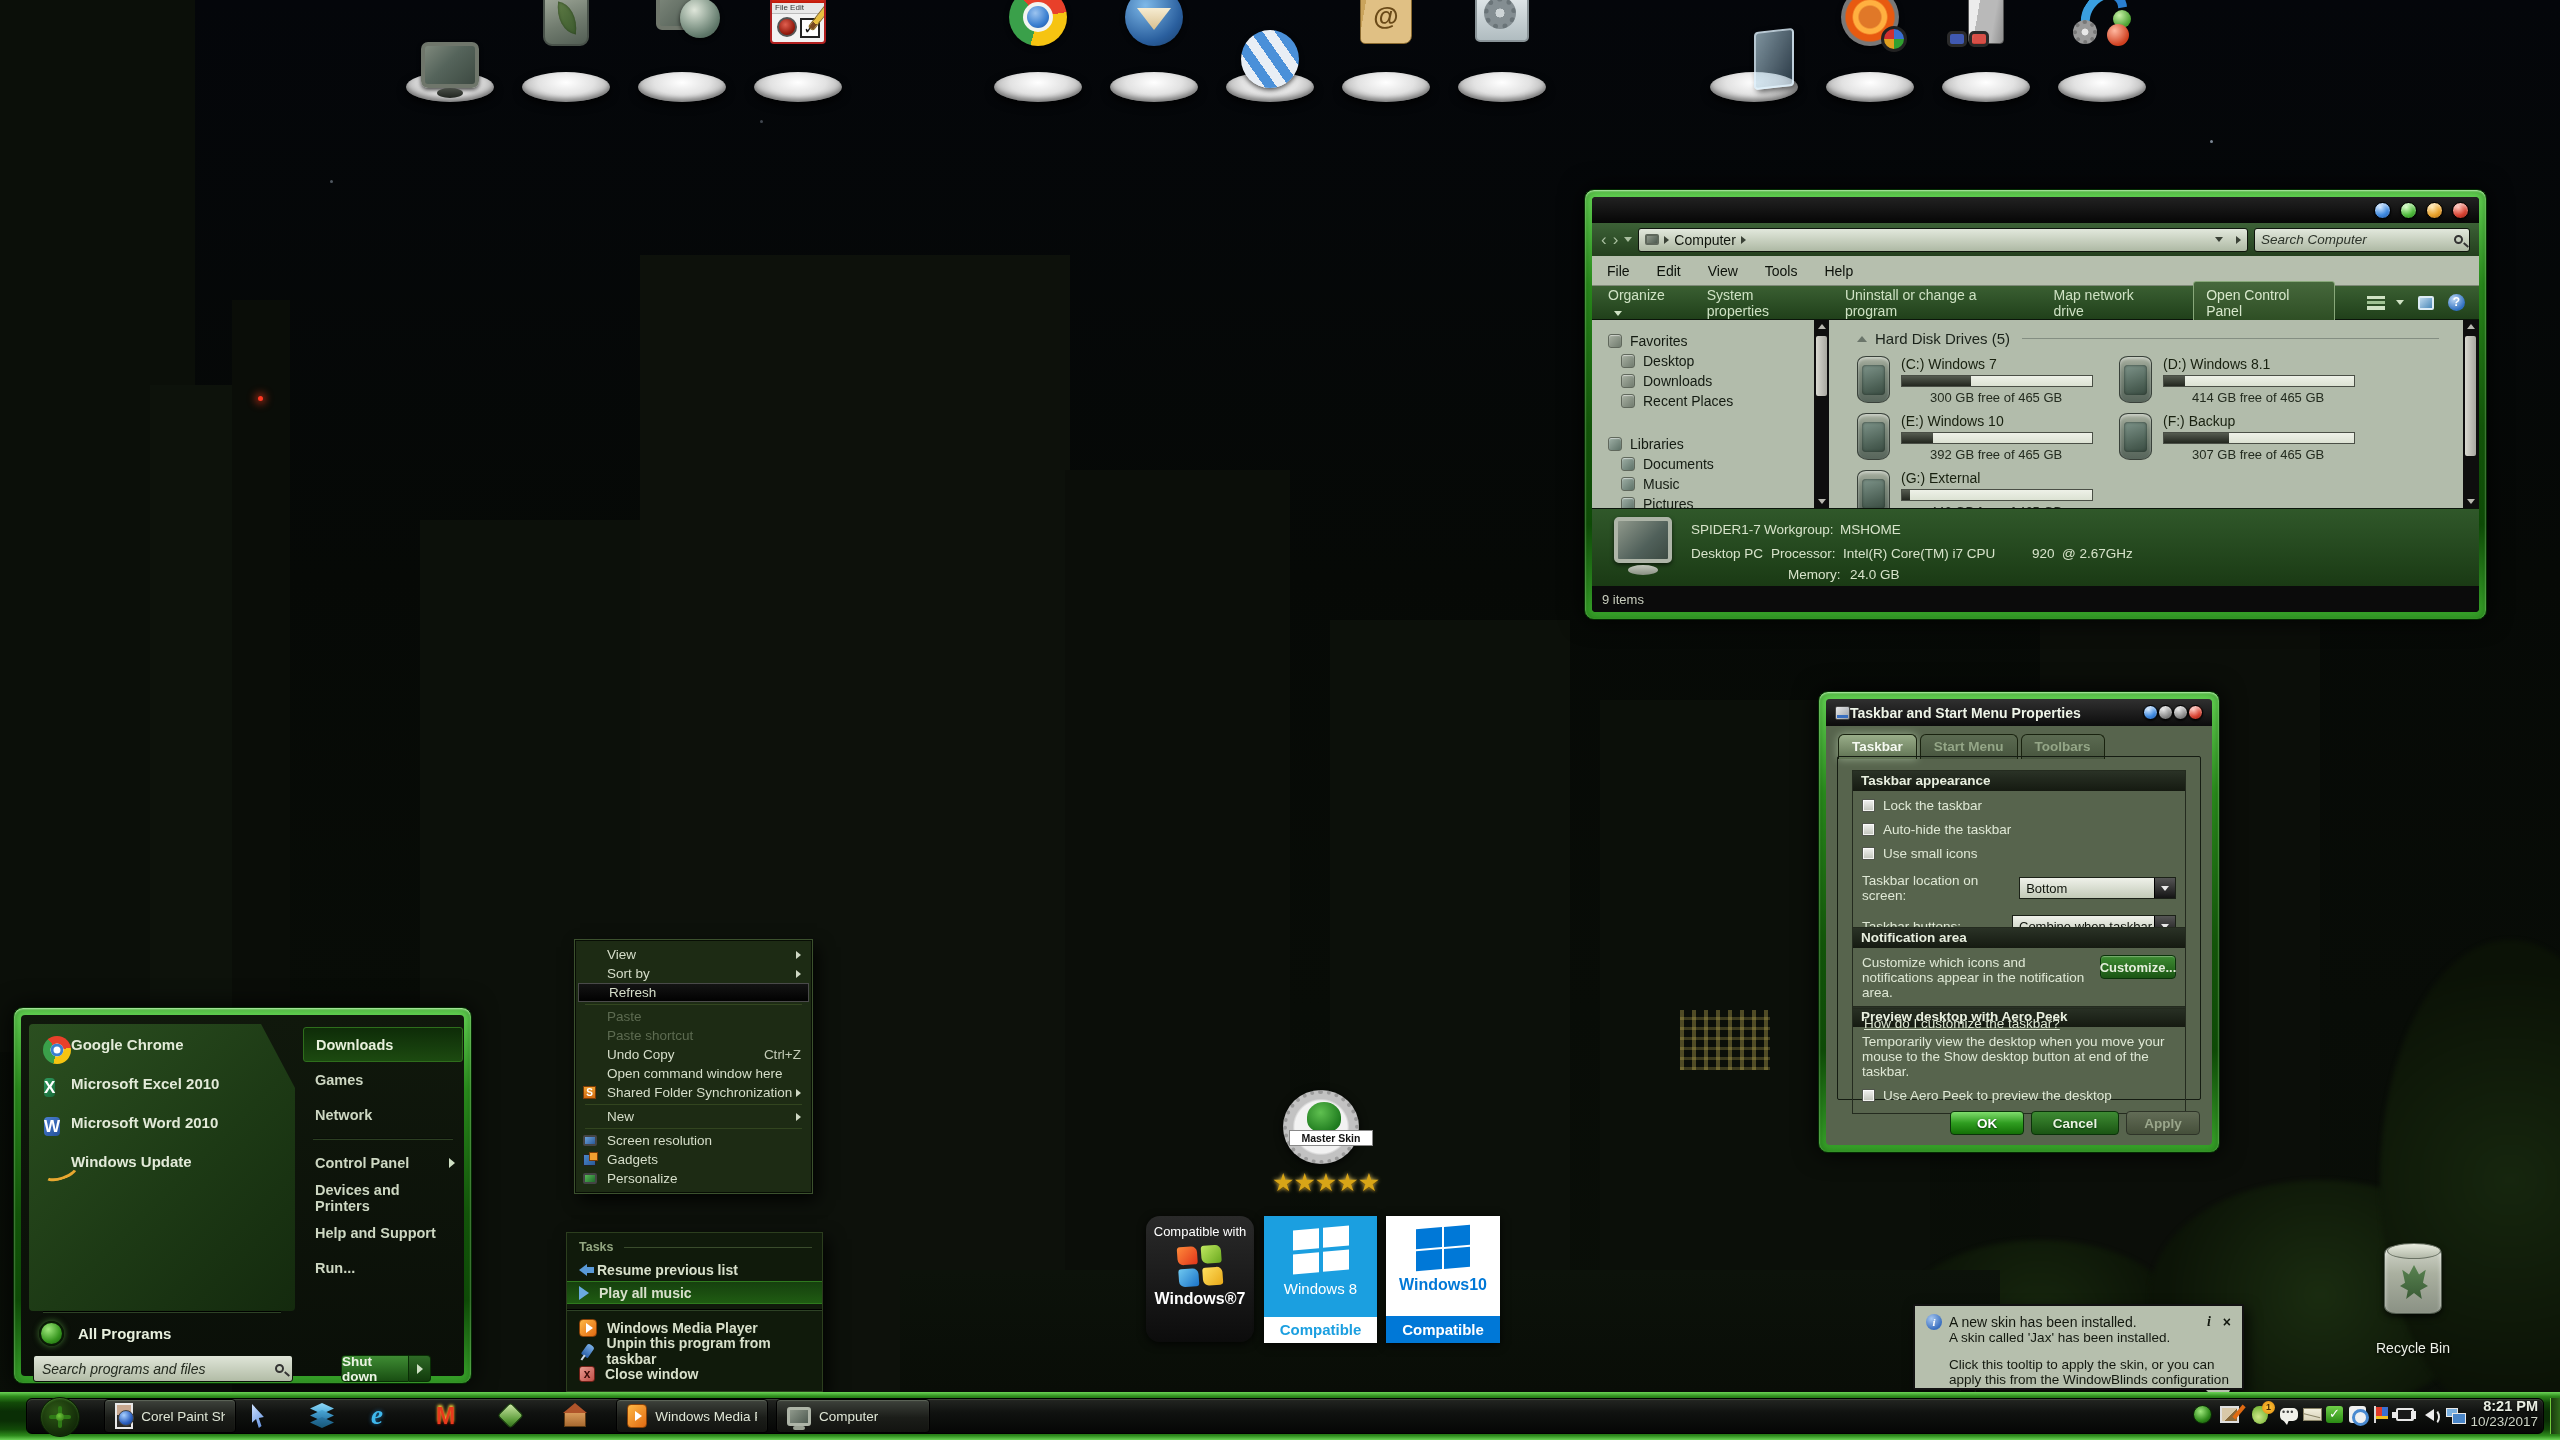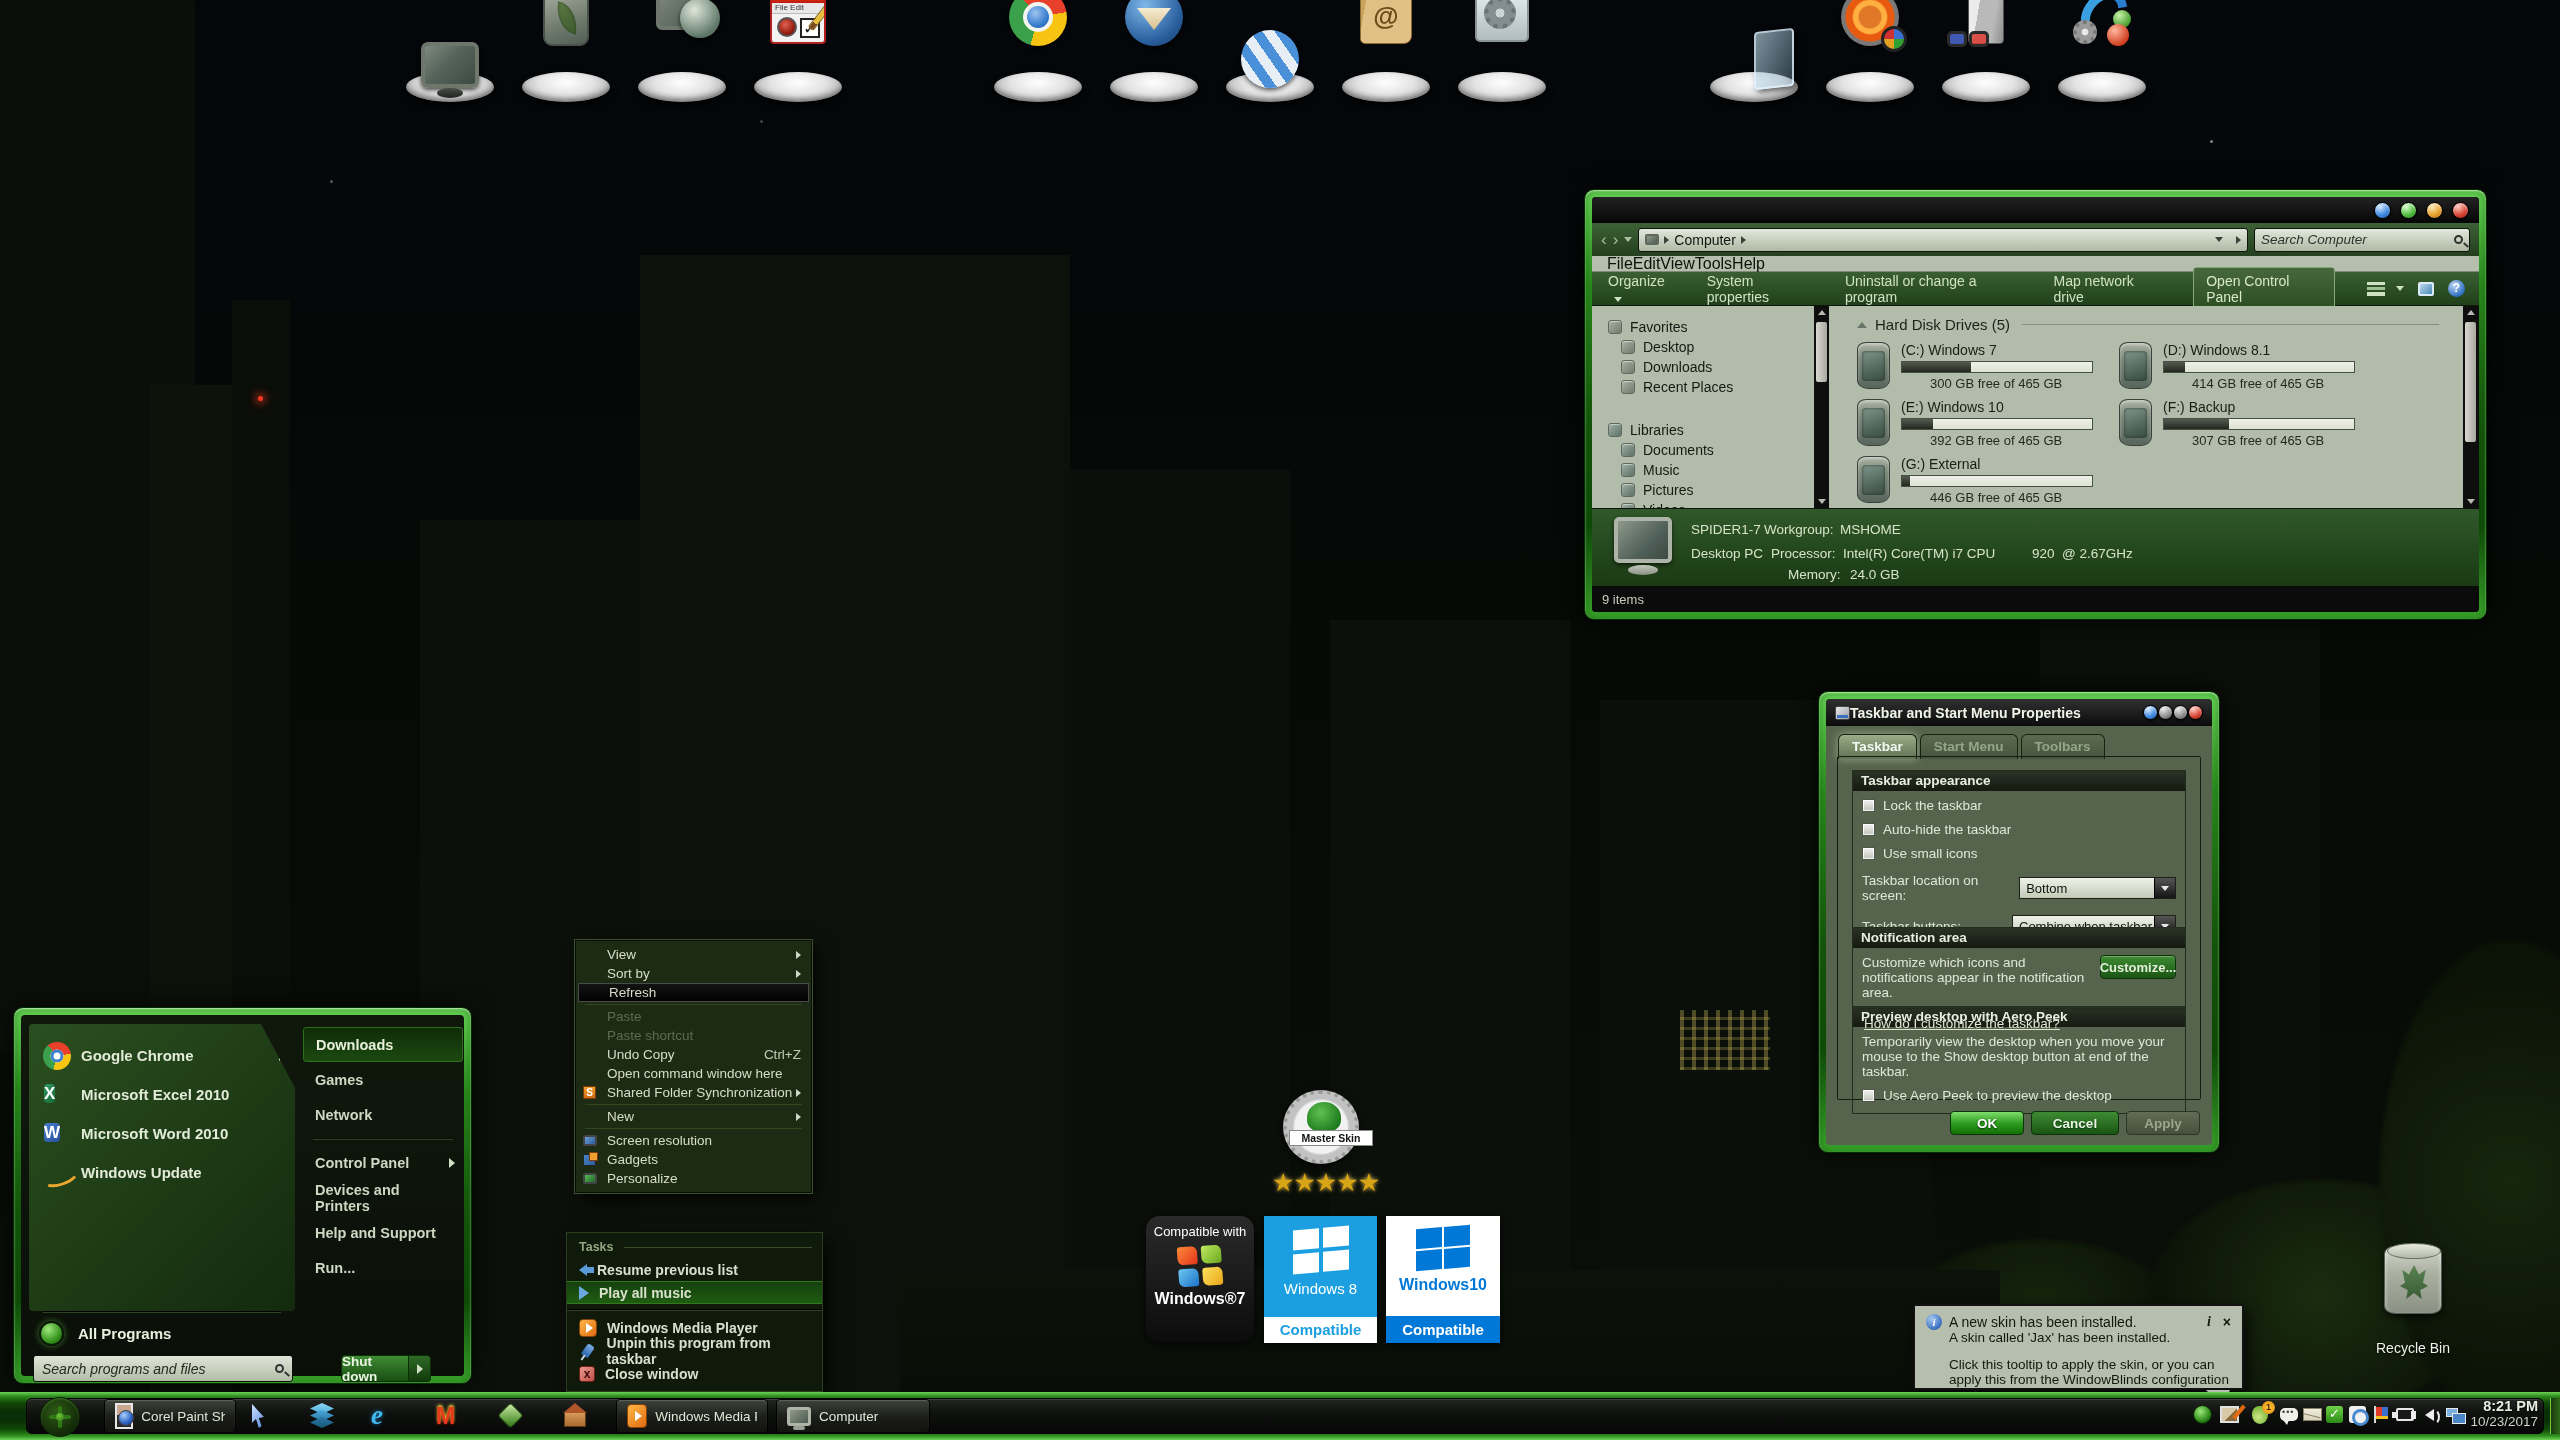--- a/index.html
+++ b/index.html
@@ -115,22 +115,22 @@
   .mini-mon { width:14px; height:11px; background:linear-gradient(135deg,#8f988b,#4e5b51); border:2px solid #5f685c; border-radius:2px; }
   .tri-r { width:0; height:0; border-left:5px solid #3a4136; border-top:4px solid transparent; border-bottom:4px solid transparent; }
   .tri-d { width:0; height:0; border-top:5px solid #3a4136; border-left:4px solid transparent; border-right:4px solid transparent; }
   .searchbox { width:216px; height:24px; background:linear-gradient(180deg,#e2e8dc,#aeb9a4); border:1px solid #0f150d;
     border-radius:3px; display:flex; align-items:center; padding:0 6px; }
   .searchbox input { flex:1; border:none; outline:none; background:transparent; font-style:italic; font-size:13.5px; color:#2c332a;
     font-family:"Liberation Sans","DejaVu Sans",sans-serif; }
   .searchbox input::placeholder { color:#2c332a; opacity:1; }
   .mag { width:9px; height:9px; border:2px solid #333; border-radius:50%; position:relative; }
   .mag::after { content:""; position:absolute; left:7px; top:7px; width:6px; height:2px; background:#333; transform:rotate(40deg); }
-  .x-menubar { height:16px; background:#b6bfae; display:flex; align-items:center; padding-left:15px;
-    font-size:16px; color:#0c110a; flex:0 0 auto; border-bottom:1px solid #7f8a78; }
+  .x-menubar { height:30px; background:#b6bfae; display:flex; align-items:center; gap:27px; padding-left:15px;
+    font-size:14px; color:#0c110a; flex:0 0 auto; border-bottom:1px solid #7f8a78; }
   .x-toolbar { height:34px; background:linear-gradient(180deg,#3a5f32,#20401a); display:flex; align-items:center;
     gap:32px; padding-left:16px; color:#cfe2c4; font-size:14px; flex:0 0 auto; border-bottom:1px solid #0b150a; }
   .caret { width:0; height:0; border-top:5px solid #cfe2c4; border-left:4px solid transparent; border-right:4px solid transparent; display:inline-block; margin-left:6px; }
   .cpbtn { border:1px solid #88a87a; border-radius:3px; padding:5px 12px; background:linear-gradient(180deg,#46683c,#2c4c22);
     color:#d8e8cc; }
   .x-toolicons { margin-left:auto; display:flex; align-items:center; gap:14px; padding-right:14px; }
   .ti-list { width:18px; height:14px; background:linear-gradient(#cfe2c4 0 3px, transparent 3px 5px, #9fc293 5px 8px, transparent 8px 10px, #cfe2c4 10px 13px); }
   .ti-win { width:16px; height:14px; background:linear-gradient(135deg,#bcd8ee,#4a88b8); border:2px solid #dcebf5; border-radius:2px; }
   .ti-help { width:17px; height:17px; border-radius:50%; background:radial-gradient(circle at 35% 30%, #bcd8f5, #2f6fc0 70%);
     color:#fff; font-size:12px; font-weight:bold; text-align:center; line-height:17px; }
@@ -203,21 +203,21 @@
     box-shadow:inset 0 1px 1px rgba(255,255,255,.3); }
   .helplink { position:absolute; left:26px; bottom:68px; font-size:13.5px; color:#dce6d2; text-decoration:underline; }
   .dlg-btnrow { position:absolute; right:12px; bottom:10px; display:flex; gap:7px; }
 
   
   .sm-inner { position:absolute; inset:7px; background:linear-gradient(180deg,#10180c,#0a0f08); border-radius:4px; }
   .sm-left { position:absolute; left:8px; top:9px; width:266px; height:287px;
     background:linear-gradient(135deg,#2b4f20 0%, #1d3a15 55%, #142a0e 100%);
     clip-path:polygon(0 0, calc(100% - 34px) 0, 100% 64px, 100% 100%, 0 100%);
     border-radius:4px; padding-top:12px; }
-  .sm-item { height:39px; display:flex; align-items:center; gap:10px; padding:0 10px 0 14px; font-size:15px; color:#e2ead8; font-weight:bold; }
+  .sm-item { height:39px; display:flex; gap:0; padding:0 10px 0 14px; font-size:15px; color:#e2ead8; font-weight:bold; }
   .sm-item .spacer { flex:1; }
   .sm-ic { width:28px; height:28px; flex:0 0 auto; position:relative; }
   .sm-chrome { width:28px; height:28px; border-radius:50%;
     background:conic-gradient(from -40deg, #e8402a 0 120deg, #f6c411 120deg 235deg, #3aa04a 235deg 360deg); position:relative; }
   .sm-chrome::after { content:""; position:absolute; left:50%; top:50%; transform:translate(-50%,-50%); width:13px; height:13px;
     border-radius:50%; background:#fff; box-shadow:inset 0 0 0 3px #3a7fd0; }
   .sm-excel { width:26px; height:26px; margin:1px; border-radius:4px; background:linear-gradient(135deg,#2f9a5f,#186a3a);
     color:#fff; font-weight:bold; font-size:17px; text-align:center; line-height:26px; }
   .sm-word { width:26px; height:26px; margin:1px; border-radius:4px; background:linear-gradient(135deg,#4a7fd0,#24509a);
     color:#fff; font-weight:bold; font-size:17px; text-align:center; line-height:26px; }

